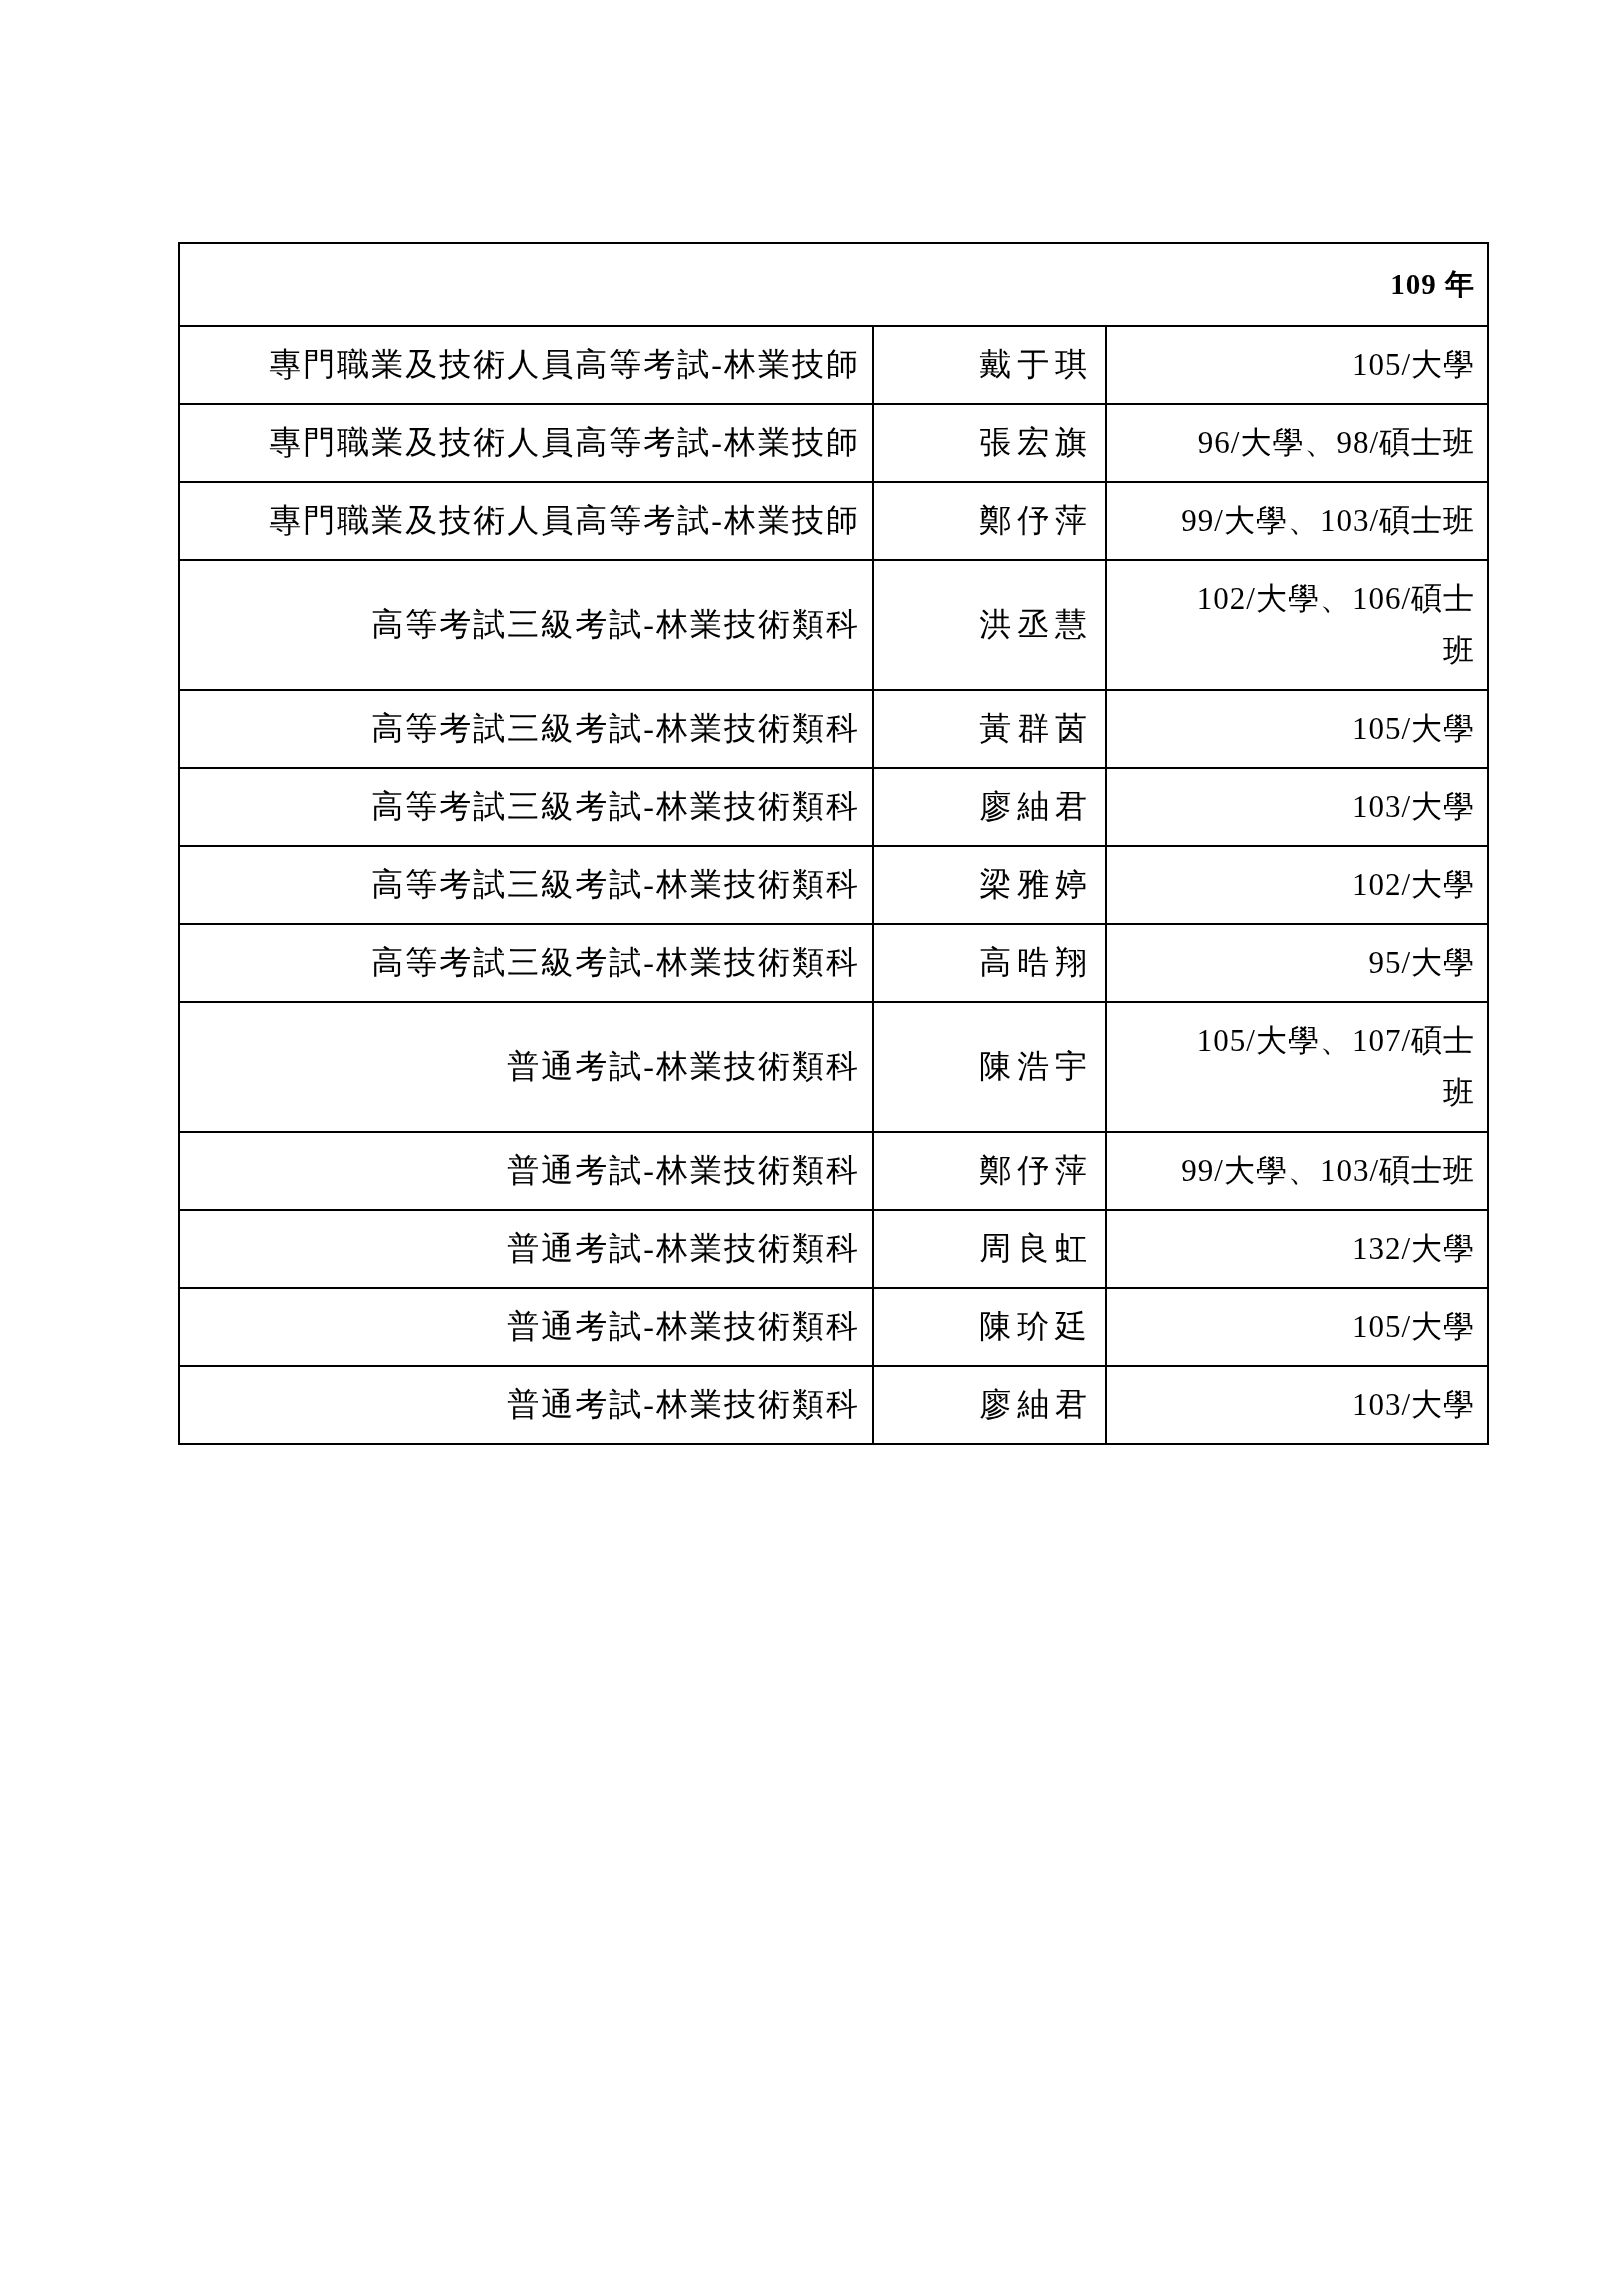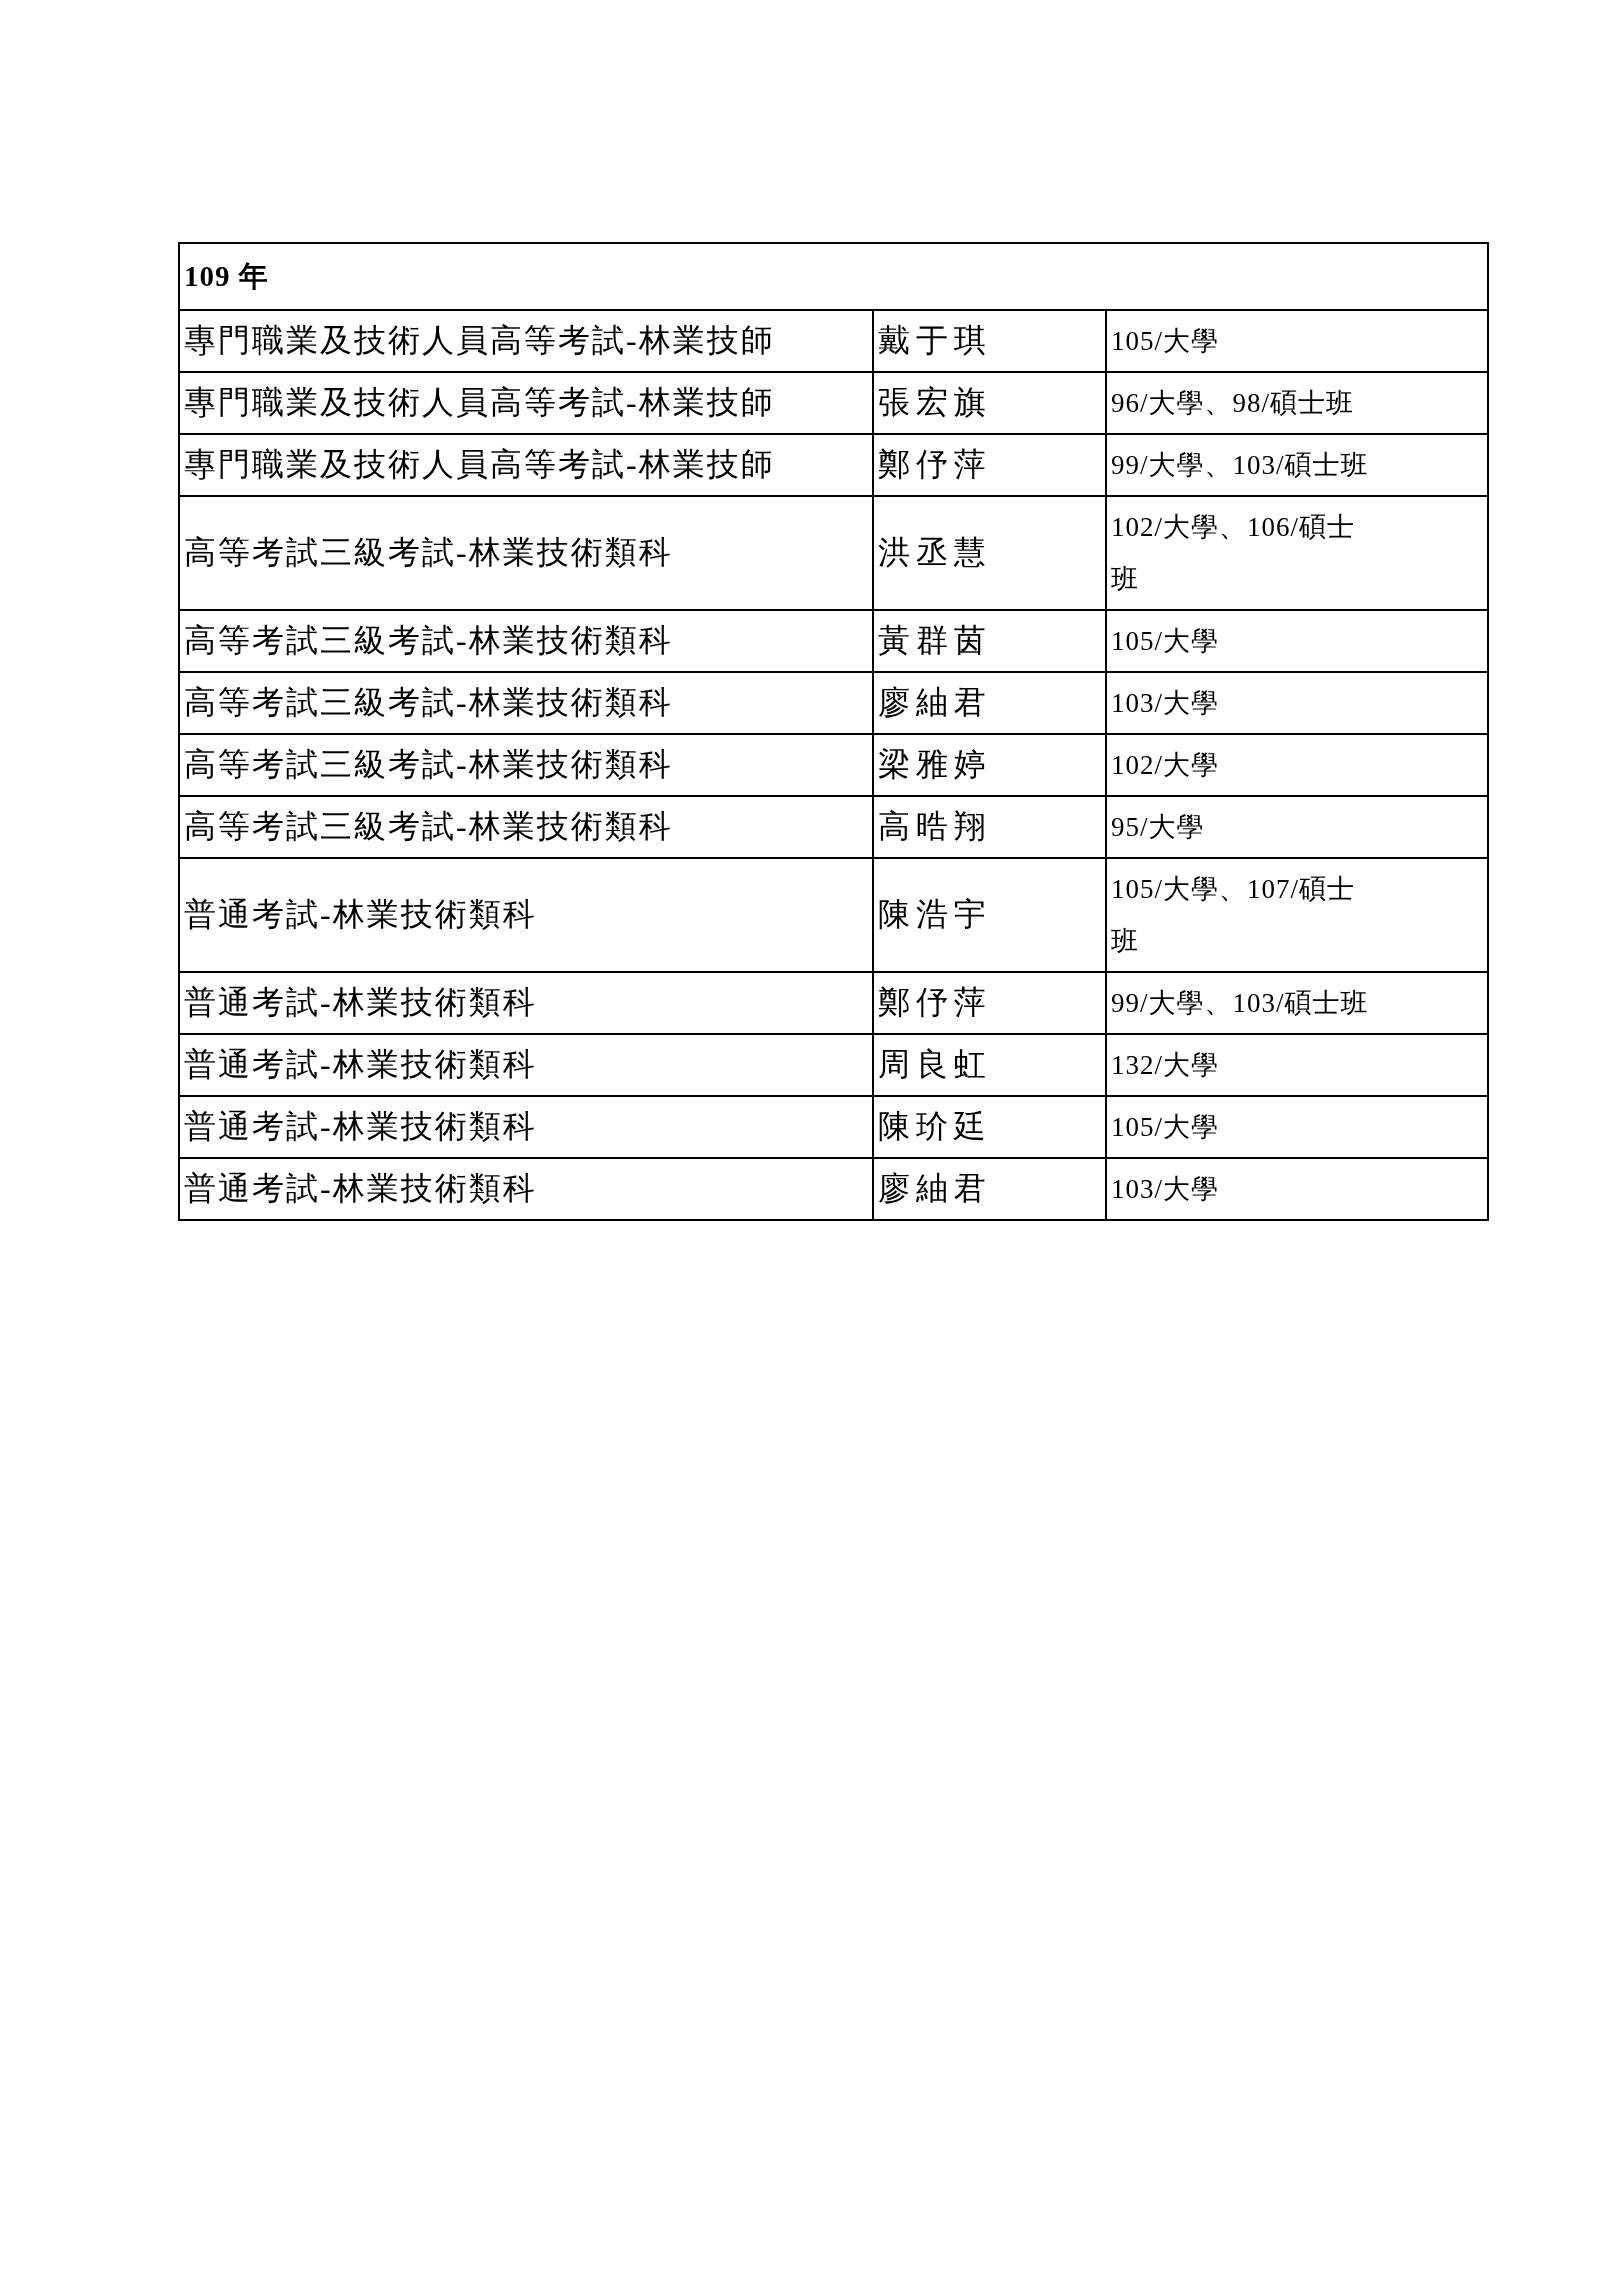--- a/index.html
+++ b/index.html
@@ -19,23 +19,23 @@
     position: absolute;
     left: 178px;
     top: 242px;
     width: 1309px;
     border-collapse: collapse;
     table-layout: fixed;
   }
   table.exam-table th,
   table.exam-table td {
     border: 2.9px solid #000000;
-    text-align: left;
+    text-align: right;
     vertical-align: middle;
-    padding: 4px;
+    padding: 12px;
     overflow: hidden;
   }
   tr.title-row th {
     height: 57px;
     font-size: 29px;
     font-weight: bold;
     letter-spacing: 1px;
   }
   tr.header-row th {
     height: 56px;
@@ -52,21 +52,21 @@
   }
   td.exam-cell {
     font-size: 32px;
     letter-spacing: 2px;
   }
   td.name-cell {
     font-size: 32px;
     letter-spacing: 5.9px;
   }
   td.grad-cell {
-    font-size: 27px;
+    font-size: 31px;
     letter-spacing: 1px;
     white-space: pre-line;
     line-height: 52px;
   }
 </style>
 </head>
 <body>
 
 <div class="page">
   <table class="exam-table">

